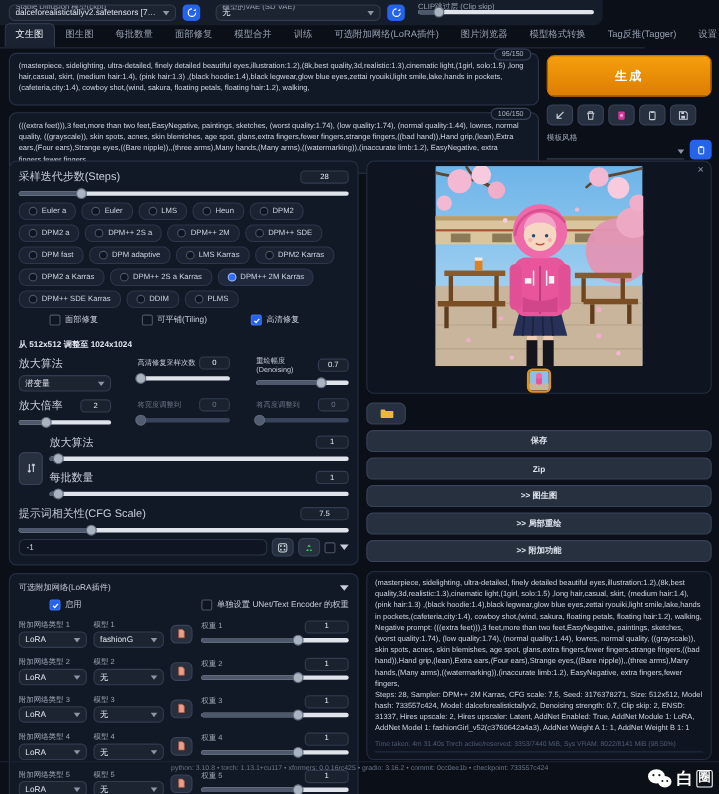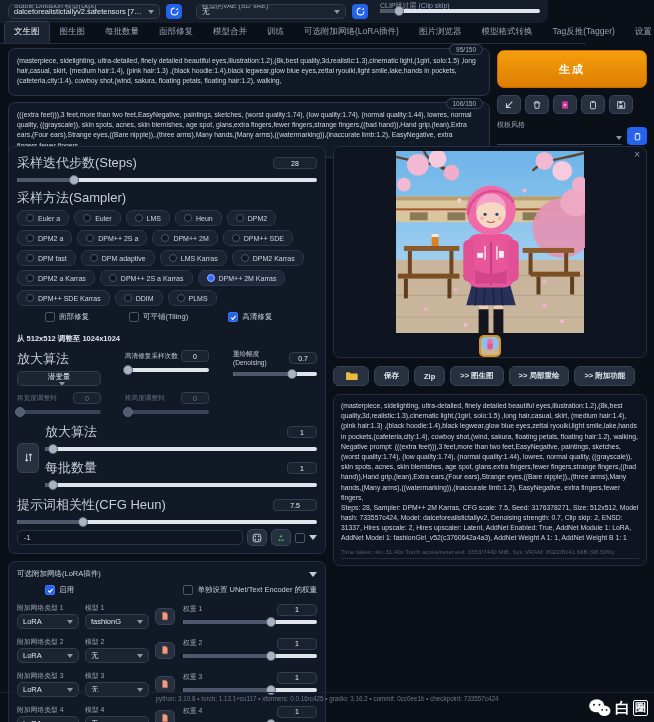--- a/index.html
+++ b/index.html
@@ -34,21 +34,21 @@
   .minibtn svg{width:10px;height:10px;}
   .stylerow{margin-top:6px;display:flex;align-items:flex-end;gap:5px;}
   .stylewrap{flex:1;}
   .stylelabel{font-size:7px;color:#9aa4b4;margin-bottom:2px;}
   .styleselect{background:transparent;border:none;border-bottom:1px solid #3a465e;height:13px;display:flex;align-items:center;justify-content:flex-end;}
 
   
   .leftcol{position:absolute;left:8px;top:146px;width:318px;}
   .panel{background:#121926;border:1px solid #242e42;border-radius:7px;padding:7px 8px;margin-bottom:7px;}
   .lblrow{display:flex;align-items:center;justify-content:space-between;margin-bottom:3px;}
-  .lbl{font-size:13px;color:#c6cdd9;}
+  .lbl{font-size:10px;color:#c6cdd9;}
   .lbl.dim{color:#6b7689;}
   .valbox{min-width:44px;height:12px;background:#1a2230;border:1px solid #323c50;border-radius:4px;font-size:7px;color:#e8edf4;display:flex;align-items:center;justify-content:center;padding:0 4px;}
   .sl{position:relative;height:10px;display:flex;align-items:center;margin:1px 0 2px;}
   .sl .tr{width:100%;height:4px;border-radius:3px;background:#dfe3ea;}
   .sl .fl{position:absolute;left:0;height:4px;border-radius:3px;background:#4d586c;width:var(--p);}
   .sl .kn{position:absolute;left:var(--p);transform:translateX(-50%);width:10px;height:10px;border-radius:50%;background:#aab3c0;border:1px solid #5f6a7e;}
   .sl.dis .tr{background:#39435a;}
   .sl.dis .fl{background:#2a3244;}
   .sl.dis .kn{background:#525d72;}
 
@@ -82,21 +82,21 @@
   .lorarow{display:grid;grid-template-columns:62px 64px 22px 1fr;gap:6px;align-items:center;margin-bottom:8px;}
   .minilbl{font-size:6.8px;color:#9aa4b4;margin-bottom:1px;}
   .filebtn{width:20px;height:17px;background:#27303f;border:1px solid #38425a;border-radius:5px;display:flex;align-items:center;justify-content:center;}
 
   
   .rightcol{position:absolute;left:333px;top:146px;width:314px;}
   .viewer{position:relative;height:212px;background:#0e1420;border:1px solid #242e42;border-radius:7px;display:flex;flex-direction:column;align-items:center;justify-content:flex-start;}
   .closex{position:absolute;top:2px;right:6px;font-size:10px;color:#8b95a7;}
   .mainimg{margin-top:4px;width:190px;height:182px;border-radius:2px;overflow:hidden;}
   .thumbwrap{margin-top:2px;width:22px;height:22px;border:2px solid #e8900c;border-radius:5px;overflow:hidden;background:#0e1420;}
-  .outbtns{display:flex;gap:5px;margin-top:8px;}
+  .outbtns{display:flex;gap:5px;margin-top:8px;flex-direction:column;}
   .outbtn{height:20px;background:#27303f;border:1px solid #38425a;border-radius:6px;color:#dfe5ee;font-size:7.5px;font-weight:bold;display:flex;align-items:center;justify-content:center;padding:0 9px;white-space:nowrap;}
   .outbtn.iconic{width:36px;padding:0;}
   .infobox{margin-top:8px;background:#0e1420;border:1px solid #242e42;border-radius:7px;padding:6px 7px;font-size:6.8px;line-height:1.5;color:#cfd6e2;}
   .infostats{margin-top:3px;color:#525d72;font-size:6.2px;border-bottom:1px solid #242e42;padding-bottom:2px;}
 
   
   .footer{position:absolute;left:0;bottom:0;width:654px;height:30px;border-top:1px solid #1c2433;text-align:center;}
   .flinks{margin-top:4px;font-size:7.5px;color:#b9c2cf;}
   .flinks span.sep{color:#6b7689;margin:0 3px;}
   .fver{margin-top:2px;font-size:6.3px;color:#6b7689;}
@@ -223,21 +223,20 @@
       <div class="lblrow">
         <span class="lbl">采样迭代步数(Steps)</span>
         <span class="valbox">28</span>
       </div>
       <div class="sl" style="--p:19%;">
           <div class="tr"></div>
           <div class="fl"></div>
           <div class="kn"></div>
         </div>
 
-      <div class="lbl" style="margin-top:4px;">采样方法(Sampler)</div>
       <div class="samplers">
         <div class="pill">
             <span class="dot"></span>
             <span>Euler a</span>
           </div>
         <div class="pill">
             <span class="dot"></span>
             <span>Euler</span>
           </div>
         <div class="pill">
@@ -326,21 +325,21 @@
               </svg>
             </span>
             <span>高清修复</span>
           </span>
         <span class="hiresnote">从 512x512 调整至 1024x1024</span>
       </div>
 
       <div class="grid3">
         <div>
           <div class="lbl">放大算法</div>
-          <div class="select" style="margin-top:3px;flex-direction:column;">
+          <div class="select" style="margin-top:3px;">
             <span>潜变量</span>
               <span class="caret"></span>
           </div>
         </div>
         <div>
           <div class="lblrow">
               <span class="lbl" style="font-size:6.6px;">高清修复采样次数</span>
               <span class="valbox" style="min-width:28px;">0</span>
             </div>
           <div class="sl" style="--p:3%;">
@@ -348,20 +347,31 @@
               <div class="fl"></div>
               <div class="kn"></div>
             </div>
         </div>
         <div>
           <div class="lblrow">
               <span class="lbl" style="font-size:6.6px;">重绘幅度(Denoising)</span>
               <span class="valbox" style="min-width:28px;">0.7</span>
             </div>
           <div class="sl" style="--p:70%;">
+              <div class="tr"></div>
+              <div class="fl"></div>
+              <div class="kn"></div>
+            </div>
+        </div>
+        <div>
+          <div class="lblrow">
+              <span class="lbl">放大倍率</span>
+              <span class="valbox" style="min-width:28px;">2</span>
+            </div>
+          <div class="sl" style="--p:30%;">
               <div class="tr"></div>
               <div class="fl"></div>
               <div class="kn"></div>
             </div>
         </div>
         <div>
           <div class="lblrow">
               <span class="lbl dim" style="font-size:6.6px;">将宽度调整到</span>
               <span class="valbox" style="min-width:28px;color:#6b7689;">0</span>
             </div>
@@ -408,21 +418,21 @@
             </div>
           <div class="sl" style="--p:3%;">
               <div class="tr"></div>
               <div class="fl"></div>
               <div class="kn"></div>
             </div>
         </div>
       </div>
 
       <div class="lblrow" style="margin-top:4px;">
-          <span class="lbl">提示词相关性(CFG Heun)</span>
+          <span class="lbl">提示词相关性(CFG Scale)</span>
           <span class="valbox">7.5</span>
         </div>
       <div class="sl" style="--p:22%;">
           <div class="tr"></div>
           <div class="fl"></div>
           <div class="kn"></div>
         </div>
 
       <div class="seedrow">
         <div class="seedinput">-1</div>

